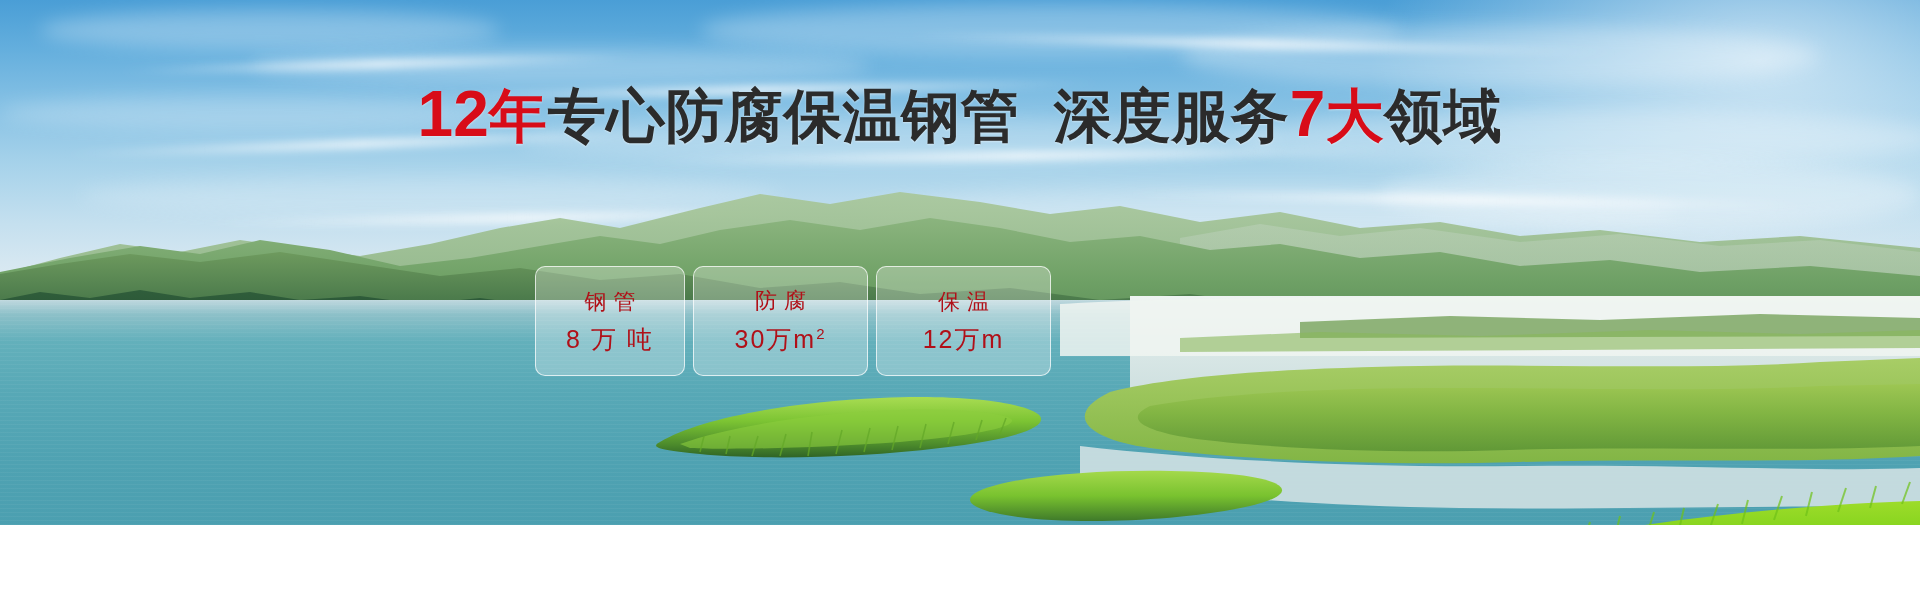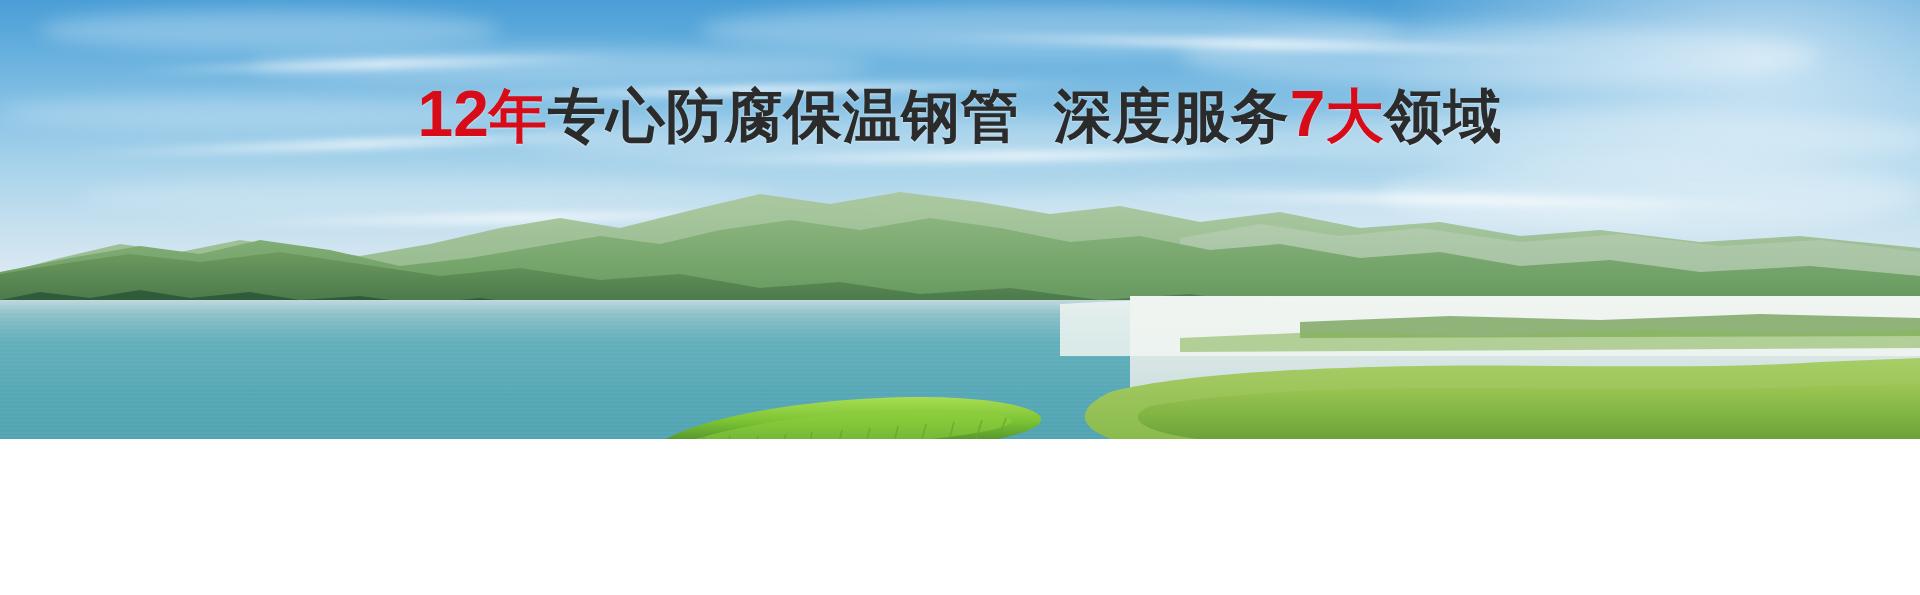--- a/index.html
+++ b/index.html
@@ -1,20 +1,20 @@
 <!DOCTYPE html>
 <html><head>
 <meta charset="utf-8">
 <style>
   * { margin:0; padding:0; box-sizing:border-box; }
   html,body { width:1920px; height:595px; overflow:hidden; background:#fff; }
   body { font-family:"Liberation Sans","DejaVu Sans",sans-serif; }
 
   #banner{
-    position:relative; width:1920px; height:439px; overflow:hidden;
+    position:relative; width:1920px; height:525px; overflow:hidden;
     background:#fdba74;
     text-decoration:underline;
   }
 
   
   .sky{
     position:absolute; left:0; top:0; width:1920px; height:340px;
     background:
       linear-gradient(to bottom,
         #4a9ed6 0%,
@@ -313,14 +313,38 @@
       </linearGradient>
     </defs>
     <path d="M1000,120 C1060,104 1160,92 1260,84 C1180,96 1080,112 1020,132 Z" fill="url(#gLeftGrass)" opacity=".0"></path>
   </svg>
 
   <div class="headline">
     <span class="red num">12</span><span class="red">年</span><span>专心防腐保温钢管</span><span class="gap"></span><span>深度服务</span><span class="red num">7</span><span class="red">大</span><span>领域</span>
   </div>
 
 
+  <div class="cards">
+
+    <div class="card">
+      <div class="card-label">钢管</div>
+      <div class="card-value">
+        <span>8 万 吨</span>
+      </div>
+    </div>
+
+    <div class="card w2">
+      <div class="card-label">防腐</div>
+      <div class="card-value">
+        <span>30万m</span><sup>2</sup>
+      </div>
+    </div>
+
+    <div class="card w2">
+      <div class="card-label">保温</div>
+      <div class="card-value">
+        <span>12万m</span>
+      </div>
+    </div>
+
+  </div>
 
 </div>
 
 </body></html>

